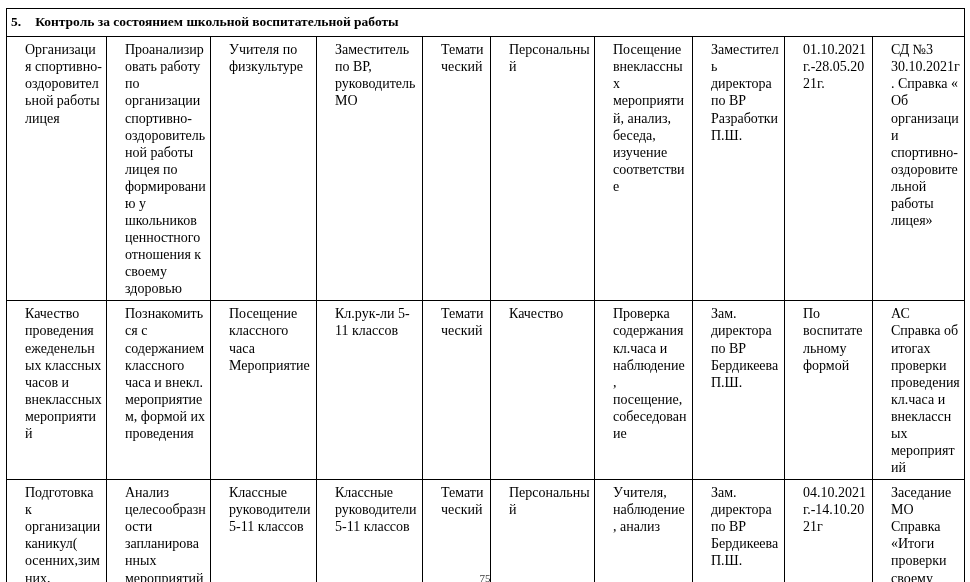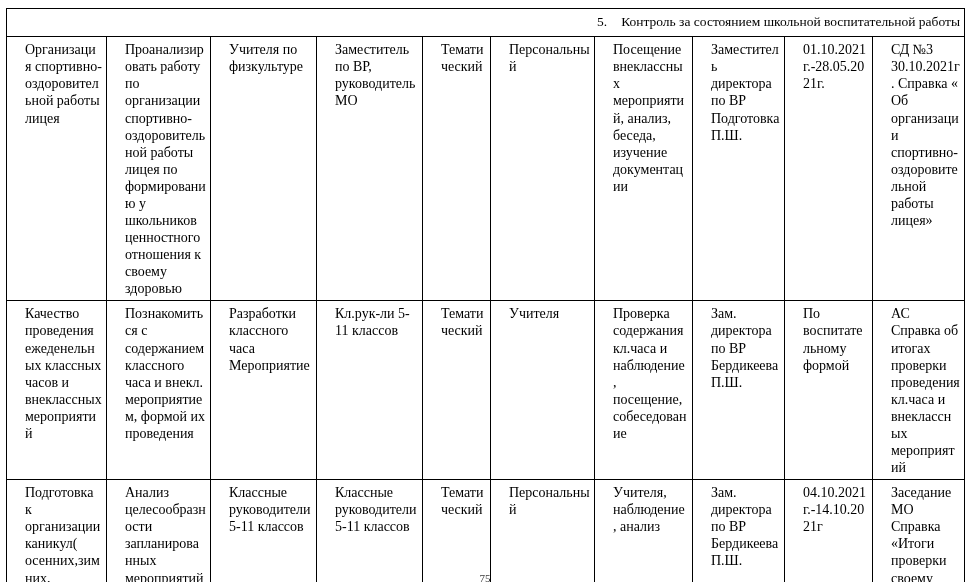--- a/index.html
+++ b/index.html
@@ -34,24 +34,24 @@
     padding: 4px 4px 3px 18px;
     font-size: 14px;
     line-height: 1.22;
     font-weight: normal;
     text-align: left;
     word-wrap: break-word;
     overflow-wrap: break-word;
     hyphens: none;
   }
   table.doc-table th.title-cell {
-    text-align: right;
-    font-weight: normal;
+    text-align: left;
+    font-weight: bold;
     font-size: 13.5px;
-    padding: 5px 4px 6px 20px;
+    padding: 5px 4px 6px 4px;
     line-height: 1.2;
   }
   .title-num {
     display: inline-block;
     margin-right: 14px;
   }
   .row-1 td { height: 222px; }
   .row-2 td { height: 136px; margin-top: 16px; }
   .row-3 td { height: 155px; }
   .page-number {
@@ -99,32 +99,32 @@
       </tr>
     </thead>
     <tbody>
       <tr class="row-1">
         <td>Организация спортивно-оздоровительной работы лицея</td>
         <td>Проанализировать работу по организации спортивно-оздоровительной работы лицея по формированию у школьников ценностного отношения к своему здоровью</td>
         <td>Учителя по физкультуре</td>
         <td>Заместитель по ВР, руководитель МО</td>
         <td>Тематический</td>
         <td>Персональный</td>
-        <td>Посещение внеклассных мероприятий, анализ, беседа, изучение документации</td>
-        <td>Заместитель директора по ВР Подготовка П.Ш.</td>
+        <td>Посещение внеклассных мероприятий, анализ, беседа, изучение соответствие</td>
+        <td>Заместитель директора по ВР Разработки П.Ш.</td>
         <td>01.10.2021г.-28.05.2021г.</td>
         <td>СД №3 30.10.2021г. Справка « Об организации спортивно-оздоровительной работы лицея»</td>
       </tr>
       <tr class="row-2">
         <td>Качество проведения ежеденельных классных часов и внеклассных мероприятий</td>
         <td>Познакомиться с содержанием классного часа и внекл. мероприятием, формой их проведения</td>
-        <td>Разработки классного часа Мероприятие</td>
+        <td>Посещение классного часа Мероприятие</td>
         <td>Кл.рук-ли 5-11 классов</td>
         <td>Тематический</td>
-        <td>Учителя</td>
+        <td>Качество</td>
         <td>Проверка содержания кл.часа и наблюдение, посещение, собеседование</td>
         <td>Зам. директора по ВР Бердикеева П.Ш.</td>
         <td>По воспитательному формой</td>
         <td>АС Справка об итогах проверки проведения кл.часа и внеклассных мероприятий</td>
       </tr>
       <tr class="row-3">
         <td>Подготовка к организации каникул( осенних,зимних, весенних)</td>
         <td>Анализ целесообразности запланированных мероприятий, соответствие их возрасту и интересам</td>
         <td>Классные руководители 5-11 классов</td>
         <td>Классные руководители 5-11 классов</td>

